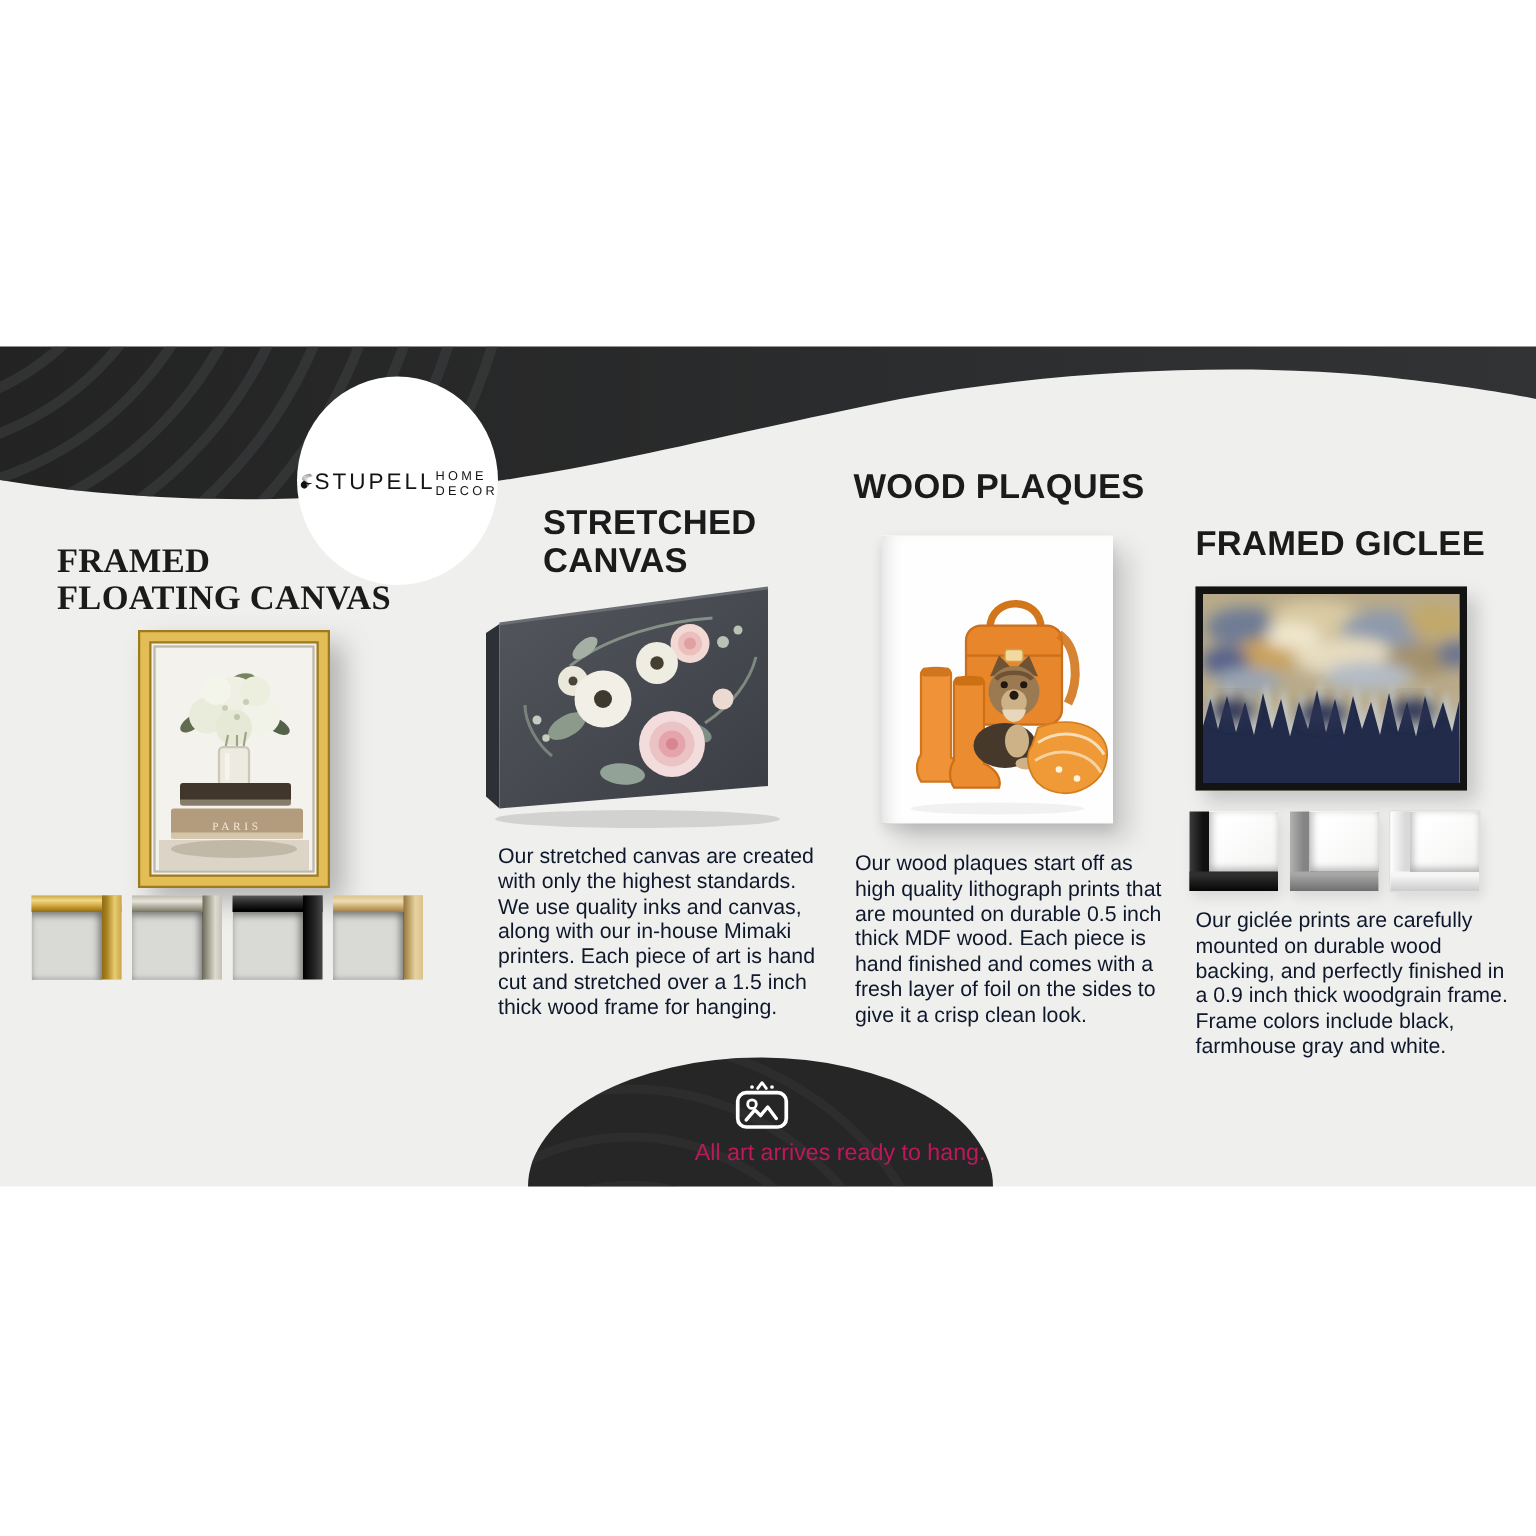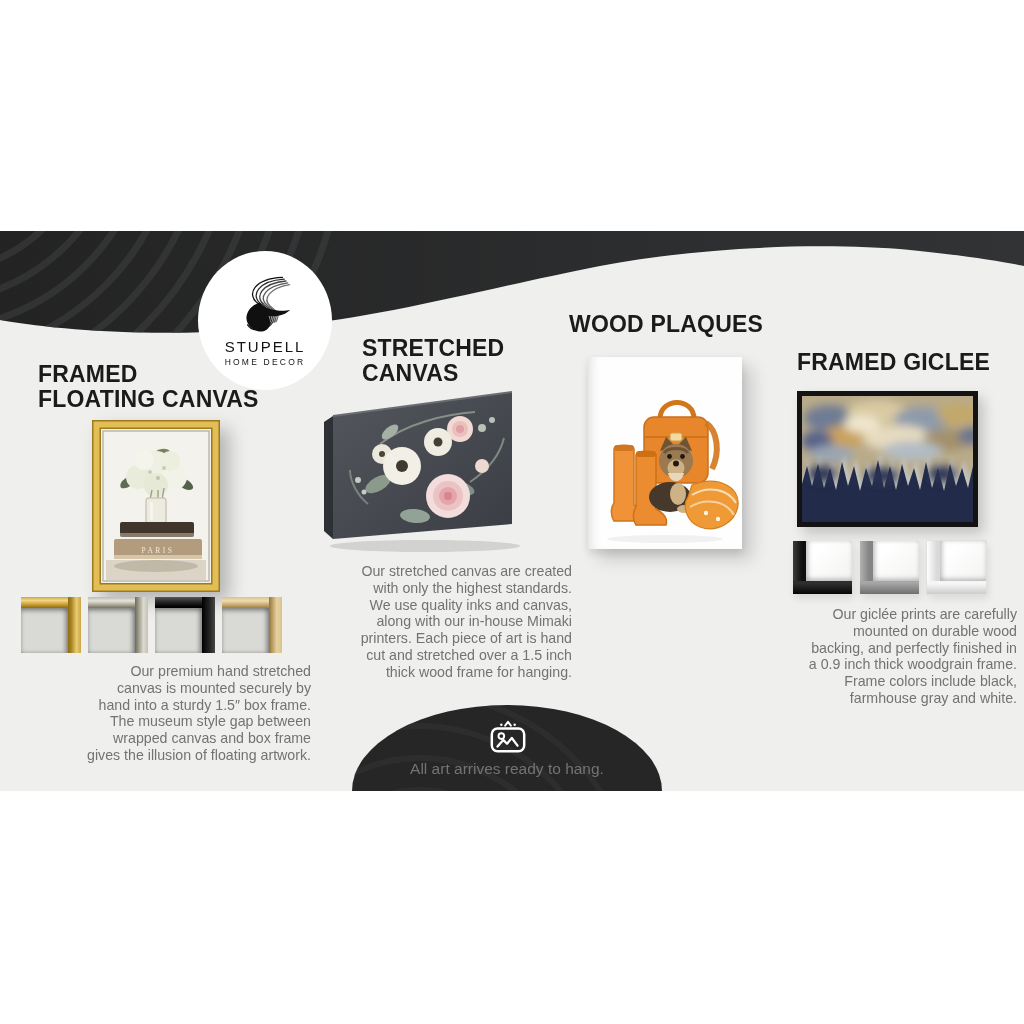--- a/index.html
+++ b/index.html
@@ -1,28 +1,28 @@
 <!DOCTYPE html>
 <html><head>
 <meta charset="utf-8">
 <style>
   html,body{margin:0;padding:0;background:#fff;}
   #stage{position:relative;width:1024px;height:1024px;background:#ffffff;overflow:hidden;
          font-family:"Liberation Sans","DejaVu Sans",sans-serif;color:#1b1b1b;}
   #bgsvg{position:absolute;left:0;top:0;z-index:0;}
   .abs{position:absolute;z-index:2;}
   .h{font-weight:bold;font-size:23px;line-height:1.07;letter-spacing:.2px;color:#1b1b1b;white-space:pre-line;}
-  .p{font-size:14.2px;line-height:1.18;color:#737373;white-space:pre-line;text-align:right;}
+  .p{font-size:14.2px;line-height:1.18;color:#0f172a;white-space:pre-line;}
   
   #logo{left:198px;top:251px;width:134px;height:139px;background:#fff;border-radius:50%;
-        display:flex;flex-direction:column;align-items:center;justify-content:center;z-index:3;}
+        display:flex;flex-direction:row;align-items:center;justify-content:center;z-index:3;}
   #logo .bname{font-size:15px;letter-spacing:2px;font-weight:500;color:#141414;margin-top:2px;}
   #logo .btag{font-size:8.5px;letter-spacing:2.2px;color:#141414;margin-top:2px;}
   
-  #h1{left:38px;top:362px;} #h2{left:362px;top:336px;} #h3{left:569px;top:312px;} #h4{left:797px;top:350px;}
+  #h1{left:38px;top:362px;font-family:Liberation Serif, serif;} #h2{left:362px;top:336px;} #h3{left:569px;top:312px;} #h4{left:797px;top:350px;}
   
   #p1{left:51px;top:663px;width:260px;} #p2{left:332px;top:563px;width:240px;}
   #p3{left:570px;top:568px;width:220px;} #p4{left:797px;top:606px;width:220px;}
   
   #art1{left:92px;top:420px;filter:drop-shadow(9px 9px 9px rgba(0,0,0,.25));}
   #art2{left:320px;top:384px;}
   #art3{left:588px;top:357px;width:154px;height:192px;background:#fefefe;
         box-shadow:10px 10px 16px rgba(0,0,0,.16),0 4px 8px rgba(0,0,0,.10),inset 10px 0 12px -8px rgba(0,0,0,.14);}
   #art4{left:797px;top:391px;width:171px;height:126px;border:5px solid #131313;background:#b9ab8a;
         box-shadow:6px 7px 12px rgba(0,0,0,.18);}
@@ -51,21 +51,21 @@
   .ab{position:absolute;left:0;right:0;bottom:0;height:13px;}
   .bl-l{background:linear-gradient(90deg,#3c3c3c,#101010 70%);}
   .bl-b{background:linear-gradient(0deg,#060606,#2e2e2e 80%);}
   .gr-l{background:linear-gradient(90deg,#b2b2b2,#848484 70%);}
   .gr-b{background:linear-gradient(0deg,#6f6f6f,#a7a7a7 85%);}
   .wh-l{background:linear-gradient(90deg,#ffffff,#d9d9d9 75%);}
   .wh-b{background:linear-gradient(0deg,#cccccc,#f6f6f6 80%);}
   .gw.white{outline:1px solid #e0e0e0;}
   
   #footer-icon{left:485px;top:718px;z-index:3;}
-  #footer-msg{left:357px;top:760px;width:300px;text-align:center;color:#737373;font-size:15.5px;z-index:3;}
+  #footer-msg{left:357px;top:760px;width:300px;text-align:right;color:#be185d;font-size:15.5px;z-index:3;}
 </style>
 </head>
 <body>
 
 <div id="stage">
 
   <svg id="bgsvg" width="1024" height="1024" viewBox="0 0 1024 1024">
     <defs>
       <clipPath id="bandClip">
         <path d="M0,231 L1024,231 L1024,266 C1000,261 960,255 910,250 C820,242 700,247 600,266 C470,292 390,316 280,327 C170,338 70,332 0,320 Z"></path>
@@ -314,33 +314,34 @@
     <div class="gw">
         <span class="al gr-l"></span>
         <span class="ab gr-b"></span>
       </div>
     <div class="gw white">
         <span class="al wh-l"></span>
         <span class="ab wh-b"></span>
       </div>
   </div>
 
-  <div id="p1" class="abs p">Our premium hand stretched
-canvas is mounted securely by
-hand into a sturdy 1.5″ box frame.
-The museum style gap between
-wrapped canvas and box frame
-gives the illusion of floating artwork.</div>
   <div id="p2" class="abs p">Our stretched canvas are created
 with only the highest standards.
 We use quality inks and canvas,
 along with our in-house Mimaki
 printers. Each piece of art is hand
 cut and stretched over a 1.5 inch
 thick wood frame for hanging.</div>
+  <div id="p3" class="abs p">Our wood plaques start off as
+high quality lithograph prints that
+are mounted on durable 0.5 inch
+thick MDF wood. Each piece is
+hand finished and comes with a
+fresh layer of foil on the sides to
+give it a crisp clean look.</div>
   <div id="p4" class="abs p">Our giclée prints are carefully
 mounted on durable wood
 backing, and perfectly finished in
 a 0.9 inch thick woodgrain frame.
 Frame colors include black,
 farmhouse gray and white.</div>
 
   <div id="footer-icon" class="abs">
     <svg width="46" height="40" viewBox="0 0 48 42">
       <g stroke="#ffffff" fill="none" stroke-linecap="round" stroke-linejoin="round">

